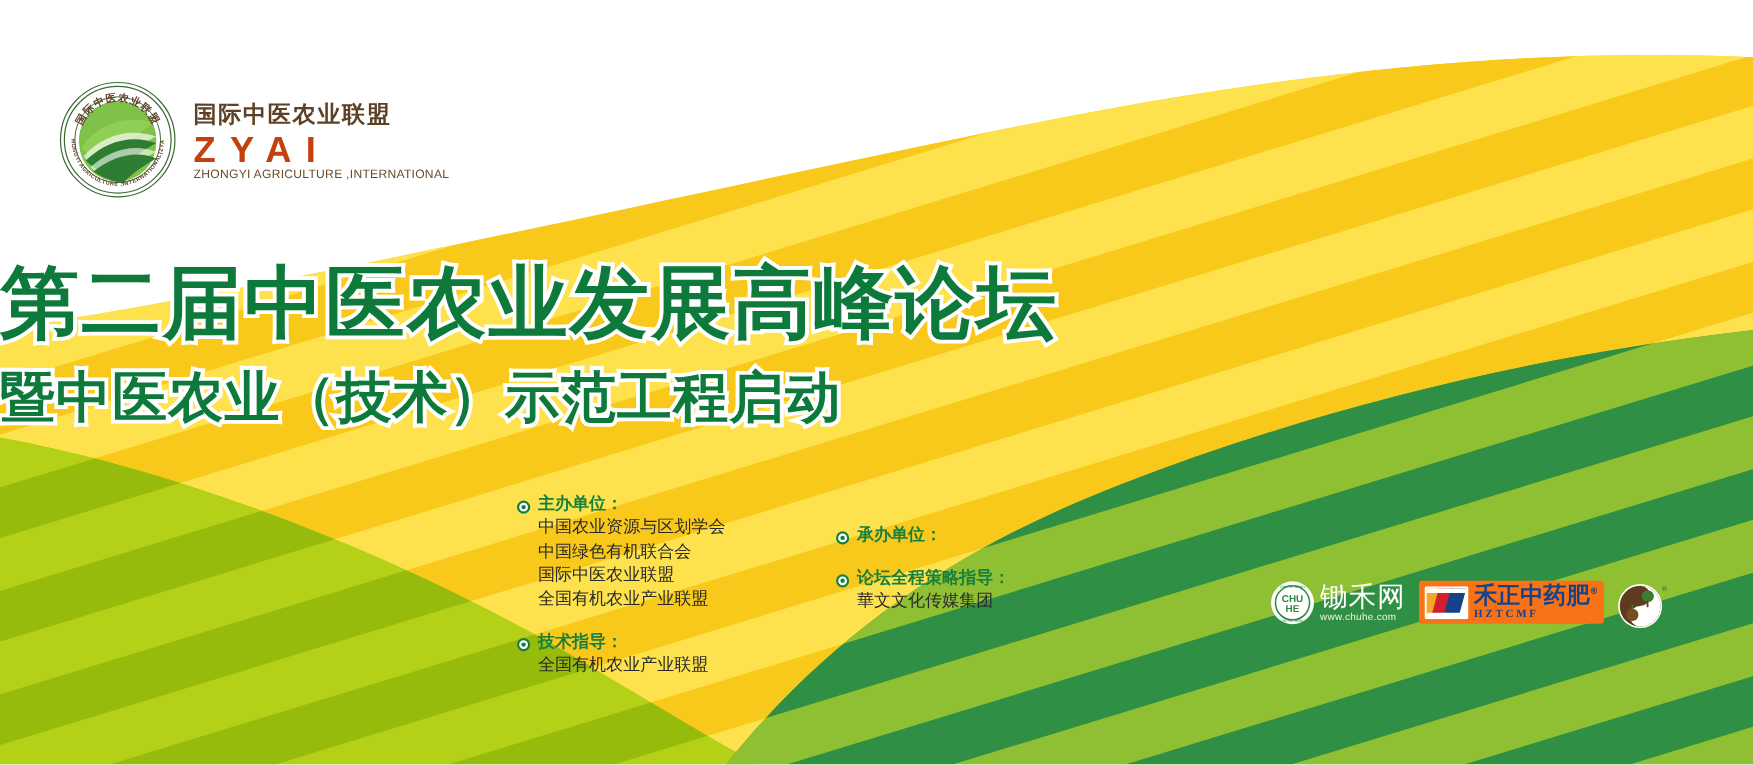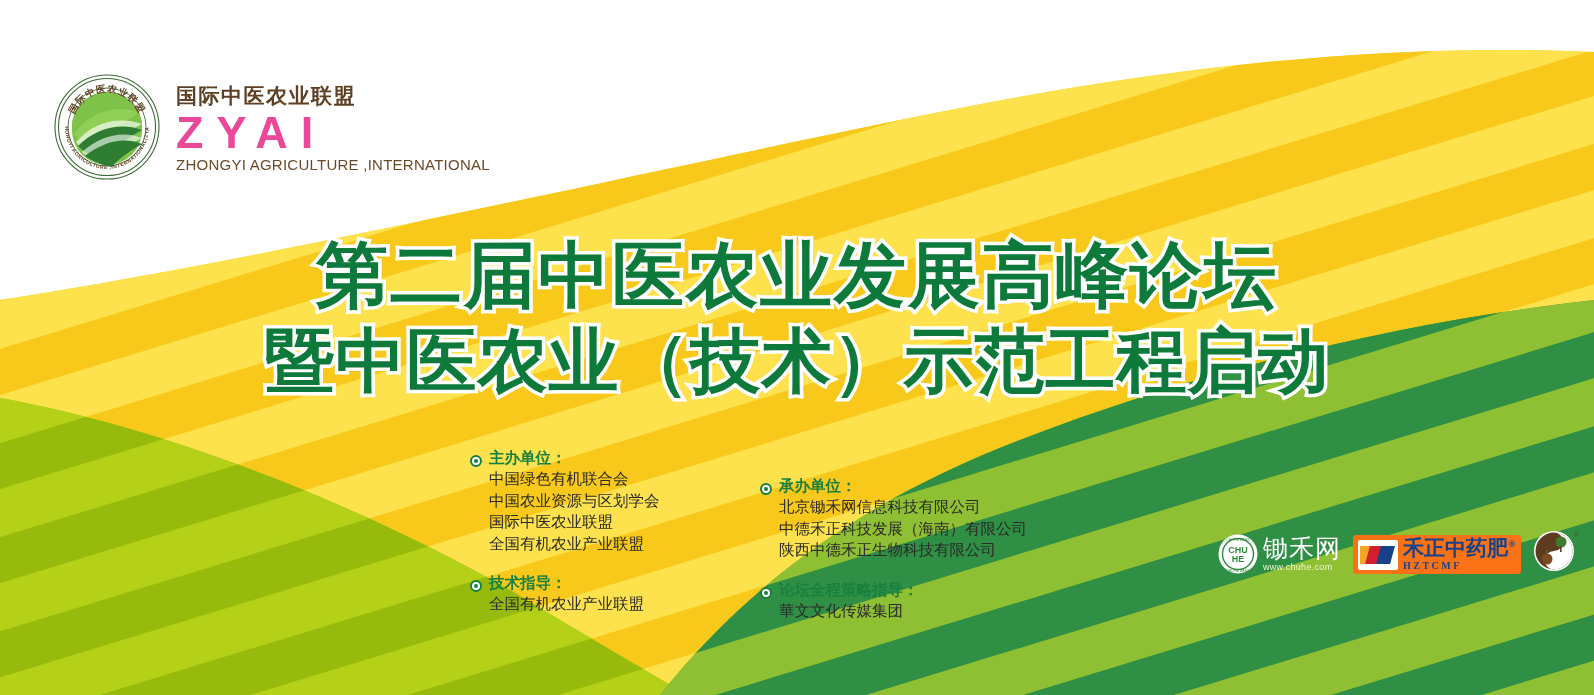--- a/index.html
+++ b/index.html
@@ -25,46 +25,46 @@
   }
   .brand-seal { width:110px; height:110px; position:relative; flex:0 0 auto; }
   .brand-seal svg { display:block; }
   .brand-text { display:flex; flex-direction:column; justify-content:center; padding-top:4px; }
   .brand-cn {
     font-size:21px; font-weight:bold; color:#5e4024;
     letter-spacing:1.5px; line-height:1.1;
     font-family:"DejaVu Sans","Liberation Sans",sans-serif;
   }
   .brand-abbr {
-    font-size:45px; font-weight:bold; color:#ec4899;
+    font-size:33px; font-weight:bold; color:#c2410c;
     letter-spacing:13px; line-height:1.0; margin-top:2px;
     font-family:"Liberation Sans",sans-serif;
   }
   .brand-en {
-    font-size:15px; color:#6b4a28; letter-spacing:0.25px;
+    font-size:11px; color:#6b4a28; letter-spacing:0.25px;
     margin-top:1px; font-family:"Liberation Sans",sans-serif;
   }
 
   
   .title-block {
     position:absolute; left:0; top:232px; width:1594px;
-    text-align:center; z-index:35;
+    z-index:35;
   }
   .title-line {
     font-family:"DejaVu Sans","Liberation Sans",sans-serif;
     font-weight:bold;
     font-size:72px;
     line-height:86px;
     color:#0d7a3c;
     letter-spacing:2px;
     -webkit-text-stroke:7px #ffffff;
     paint-order:stroke fill;
     white-space:nowrap;
   }
-  .title-line.l2 { font-size:70px; letter-spacing:1px; }
+  .title-line.l2 { font-size:50px; letter-spacing:1px; }
 
   
   .credits {
     position:absolute; left:470px; top:448px;
     display:flex; gap:42px; z-index:35;
   }
   .credit-col { display:flex; flex-direction:column; }
   .credit-col.left { width:248px; }
   .credit-col.right { width:290px;margin-top:28px; }
   .credit-group { margin-bottom:18px; }
@@ -86,22 +86,22 @@
   }
   .credit-items { padding-left:19px; }
   .credit-item {
     font-family:"DejaVu Sans","Liberation Sans",sans-serif;
     font-size:15.5px; color:#2a2a2a; line-height:21.5px;
     white-space:nowrap;
   }
 
   
   .sponsors {
-    position:absolute; left:1218px; top:528px;
-    display:flex; align-items:flex-end; gap:12px; z-index:35;
+    position:absolute; left:1155px; top:528px;
+    display:flex; align-items:flex-start; gap:12px; z-index:35;
   }
   .sp { display:flex; align-items:center; }
 
   
   .sp-chuhe { gap:5px; }
   .chuhe-mark { width:40px; height:40px; flex:0 0 auto; }
   .chuhe-txt { display:flex; flex-direction:column; line-height:1; }
   .chuhe-cn {
     font-family:"DejaVu Sans","Liberation Sans",sans-serif;
     font-weight:normal; font-size:25px; color:#ffffff; letter-spacing:1px;
@@ -313,22 +313,22 @@
   <div class="credits">
 
     <div class="credit-col left">
 
       <div class="credit-group">
         <div class="credit-head">
           <span class="bullet"></span>
           <span>主办单位：</span>
         </div>
         <div class="credit-items">
+          <div class="credit-item">中国农业资源与区划学会</div>
           <div class="credit-item">中国绿色有机联合会</div>
-          <div class="credit-item">中国农业资源与区划学会</div>
           <div class="credit-item">国际中医农业联盟</div>
           <div class="credit-item">全国有机农业产业联盟</div>
         </div>
       </div>
 
       <div class="credit-group">
         <div class="credit-head">
           <span class="bullet"></span>
           <span>技术指导：</span>
         </div>
@@ -338,25 +338,20 @@
       </div>
 
     </div>
 
     <div class="credit-col right">
 
       <div class="credit-group">
         <div class="credit-head">
           <span class="bullet"></span>
           <span>承办单位：</span>
-        </div>
-        <div class="credit-items">
-          <div class="credit-item">北京锄禾网信息科技有限公司</div>
-          <div class="credit-item">中德禾正科技发展（海南）有限公司</div>
-          <div class="credit-item">陕西中德禾正生物科技有限公司</div>
         </div>
       </div>
 
       <div class="credit-group">
         <div class="credit-head">
           <span class="bullet"></span>
           <span>论坛全程策略指导：</span>
         </div>
         <div class="credit-items">
           <div class="credit-item">華文文化传媒集团</div>

